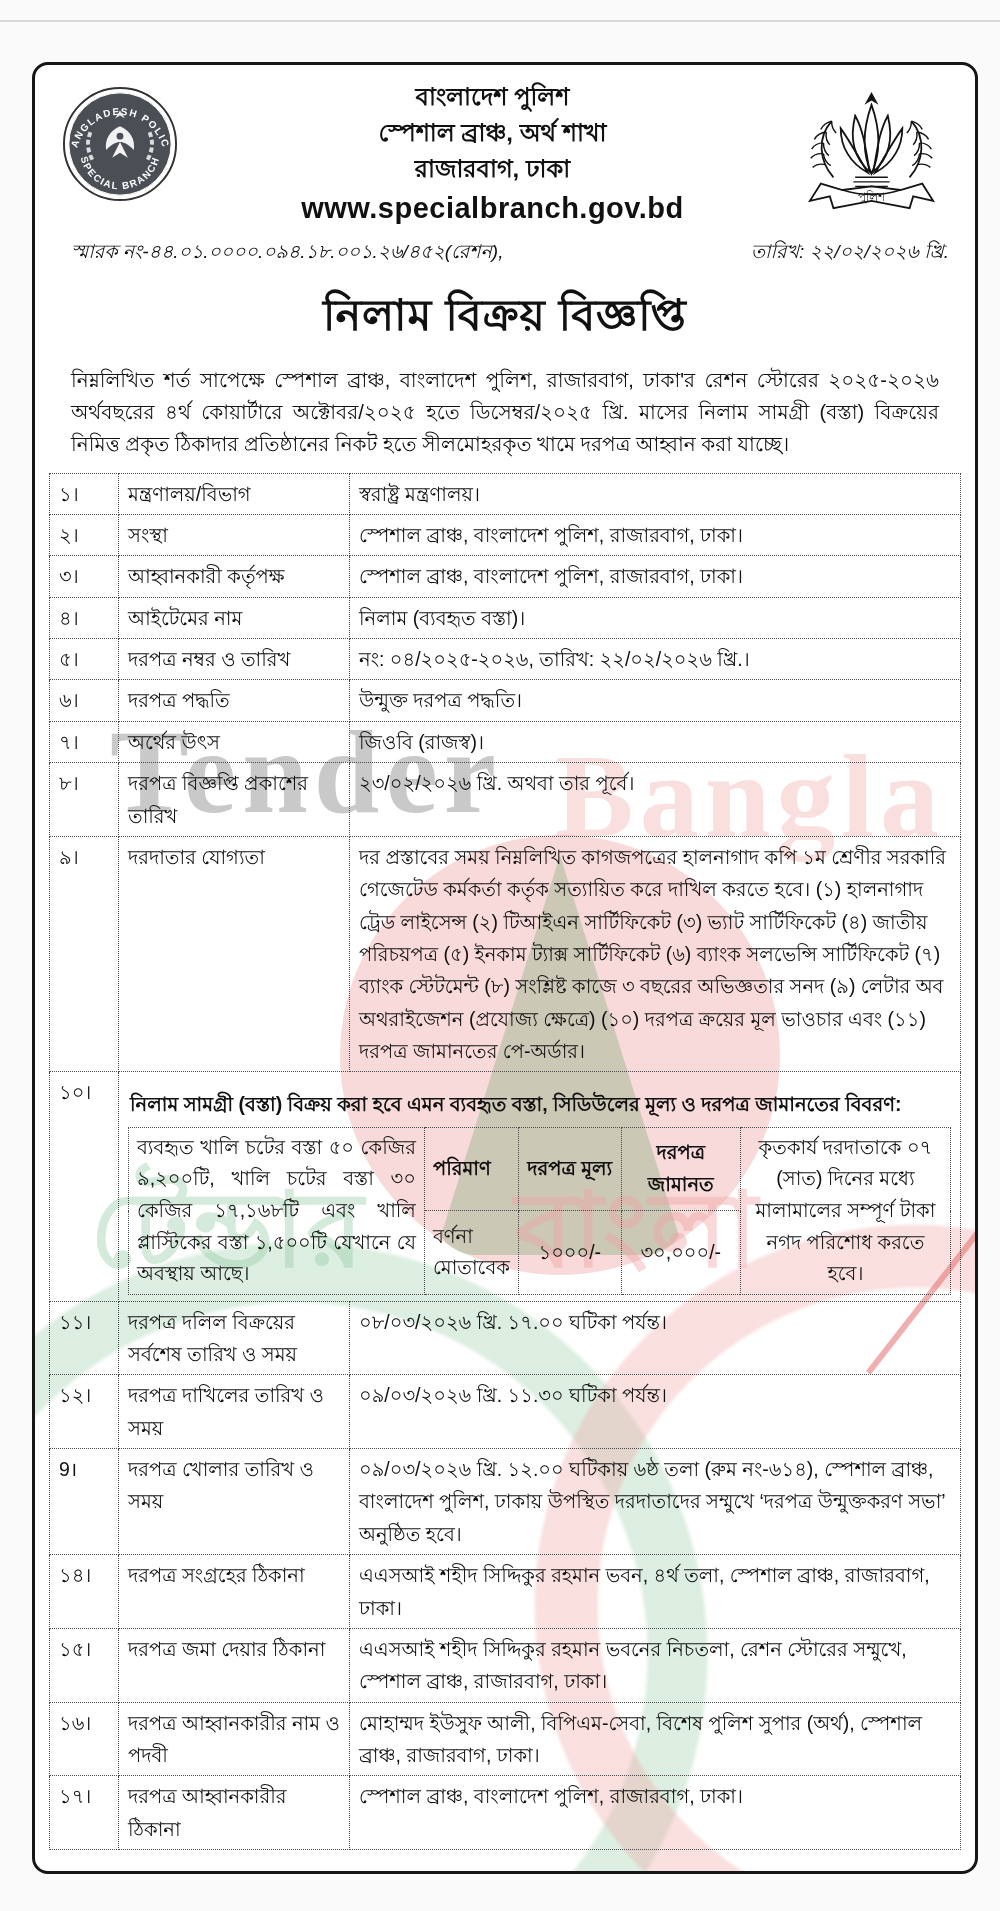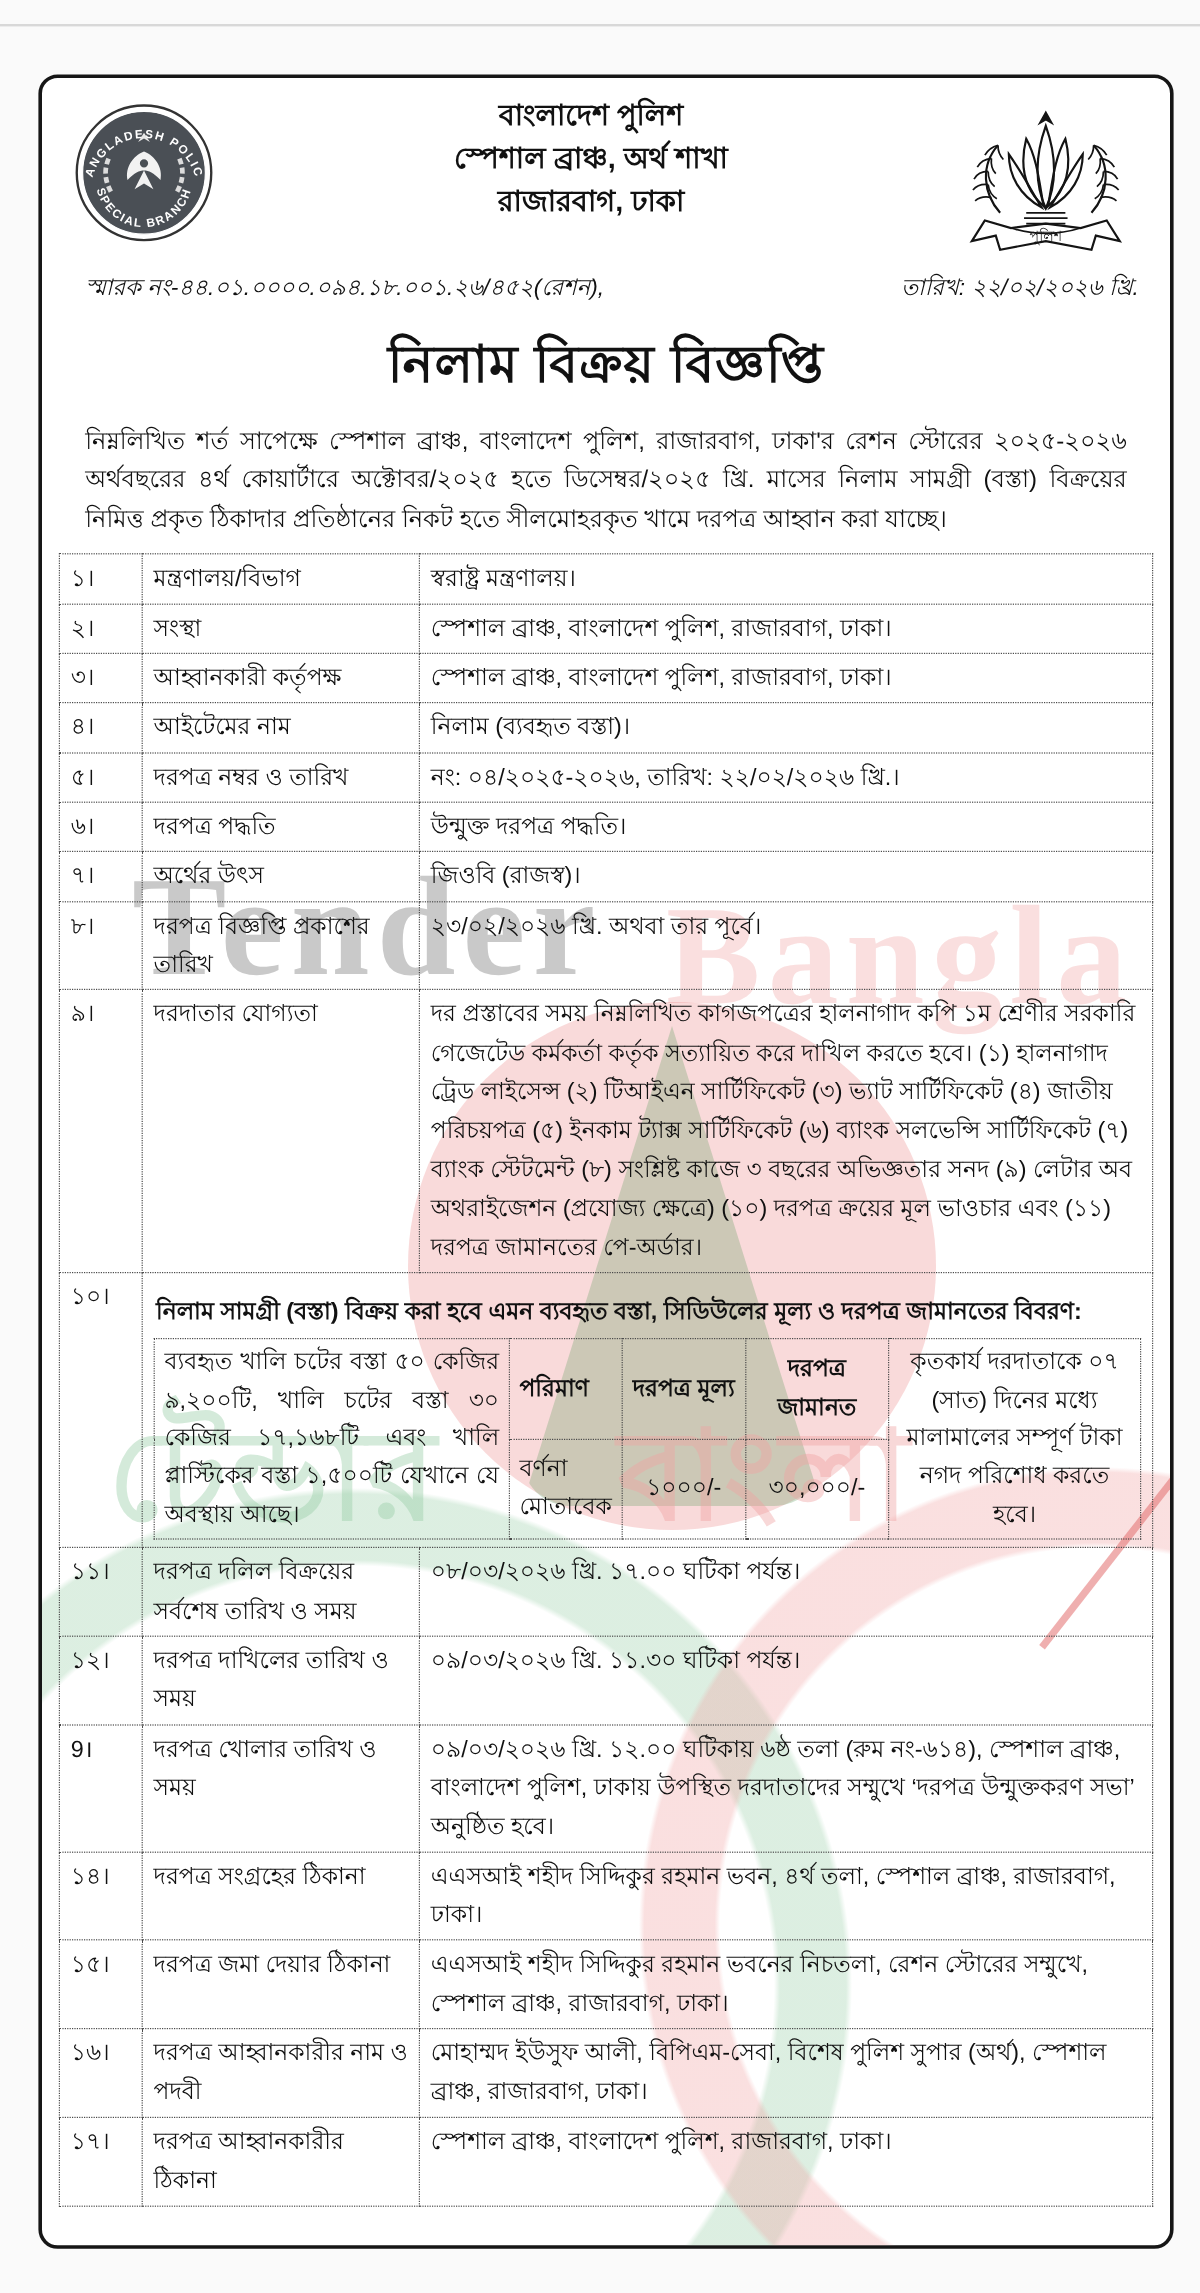--- a/index.html
+++ b/index.html
@@ -103,20 +103,21 @@
 
           <path d="M60,42 C50,46 44,56 46,66 C52,60 56,58 60,58 C64,58 68,60 74,66 C76,56 70,46 60,42 Z" fill="#f2f2f2"></path>
           <path d="M60,58 l-8,16 8,-5 8,5 z" fill="#f2f2f2"></path>
           <circle cx="60" cy="52" r="4.5" fill="#4a4f55" stroke="#f2f2f2" stroke-width="2"></circle>
         </svg>
       </div>
       <div class="hdr-center">
         <div class="h-line">বাংলাদেশ পুলিশ</div>
         <div class="h-line">স্পেশাল ব্রাঞ্চ, অর্থ শাখা</div>
         <div class="h-line">রাজারবাগ, ঢাকা</div>
+        <div class="h-url">www.specialbranch.gov.bd</div>
       </div>
       <div class="logo-right">
         <svg width="145" height="125" viewBox="0 0 160 135">
           <g fill="none" stroke="#141414" stroke-width="2">
 
             <path d="M80,4 l-5,9 5,-3 5,3 z" fill="#141414"></path>
 
             <path d="M80,16 C70,44 70,70 80,92 C90,70 90,44 80,16 Z"></path>
             <path d="M62,28 C56,52 60,74 78,90 C74,68 72,46 62,28 Z"></path>
             <path d="M98,28 C104,52 100,74 82,90 C86,68 88,46 98,28 Z"></path>

